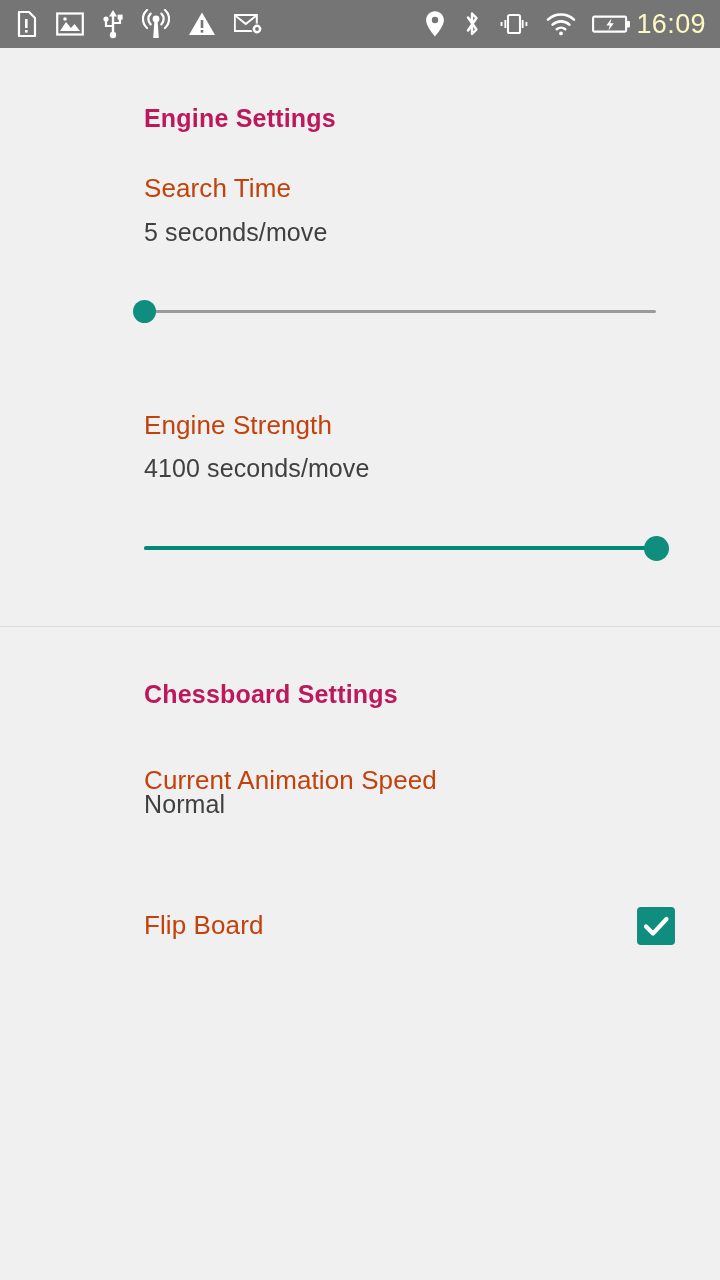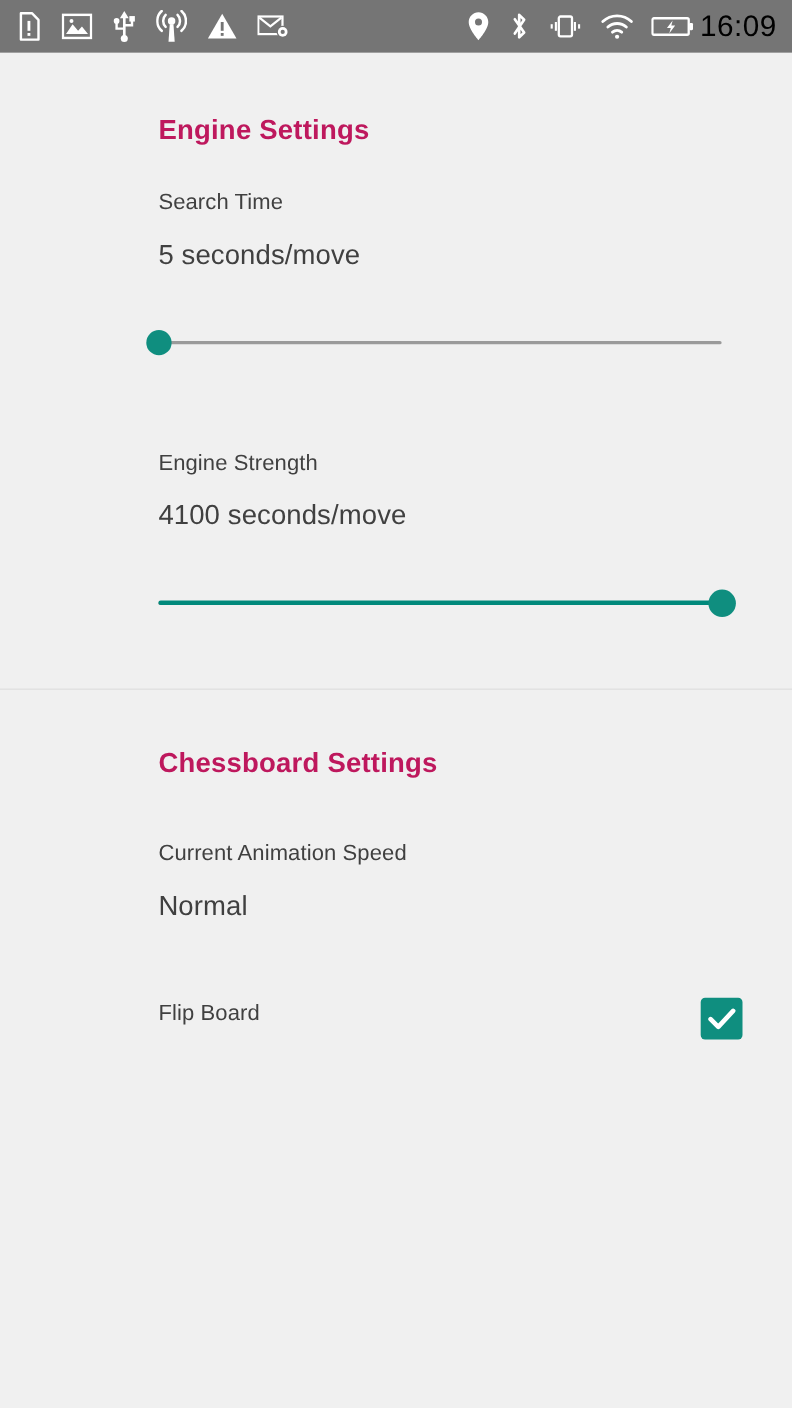--- a/index.html
+++ b/index.html
@@ -37,21 +37,21 @@
     display: flex;
     align-items: center;
     gap: 16px;
     margin-left: auto;
   }
   .sicon {
     display: block;
     fill: #ffffff;
   }
   .clock {
-    color: #000000;
+    color: #fef9c3;
     font-size: 27px;
     font-weight: 500;
     letter-spacing: 0.4px;
     line-height: 1;
     margin-left: 4px;
     white-space: nowrap;
   }
 
   
   .content {
@@ -63,22 +63,22 @@
   }
 
   .section-title {
     color: #be185d;
     font-size: 25px;
     font-weight: bold;
     letter-spacing: 0.2px;
   }
 
   .row-title {
-    color: #404040;
-    font-size: 20px;
+    color: #c2410c;
+    font-size: 26px;
     font-weight: 400;
     letter-spacing: 0.1px;
   }
 
   .row-sub {
     color: #404040;
     font-size: 25px;
     font-weight: 400;
     letter-spacing: 0.1px;
   }
@@ -96,21 +96,21 @@
   .divider {
     position: absolute;
     left: 0; top: 578px;
     width: 720px;
     height: 1px;
     background: #dcdcdc;
   }
 
   #board-section-title   { left: 144px; top: 632px; }
   #anim-speed-title      { left: 144px; top: 717px; }
-  #anim-speed-value      { left: 144px; top: 762px; }
+  #anim-speed-value      { left: 144px; top: 742px; }
 
   #flip-board-title      { left: 144px; top: 862px; }
 
   
   .slider {
     position: absolute;
     left: 132px;
     width: 536px;
     height: 44px;
   }

